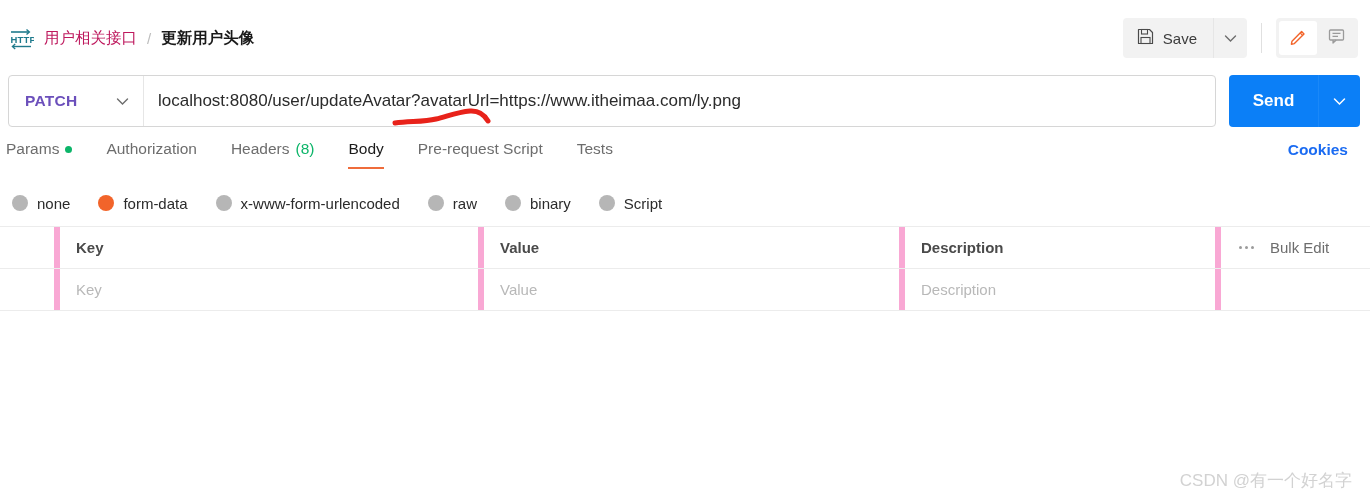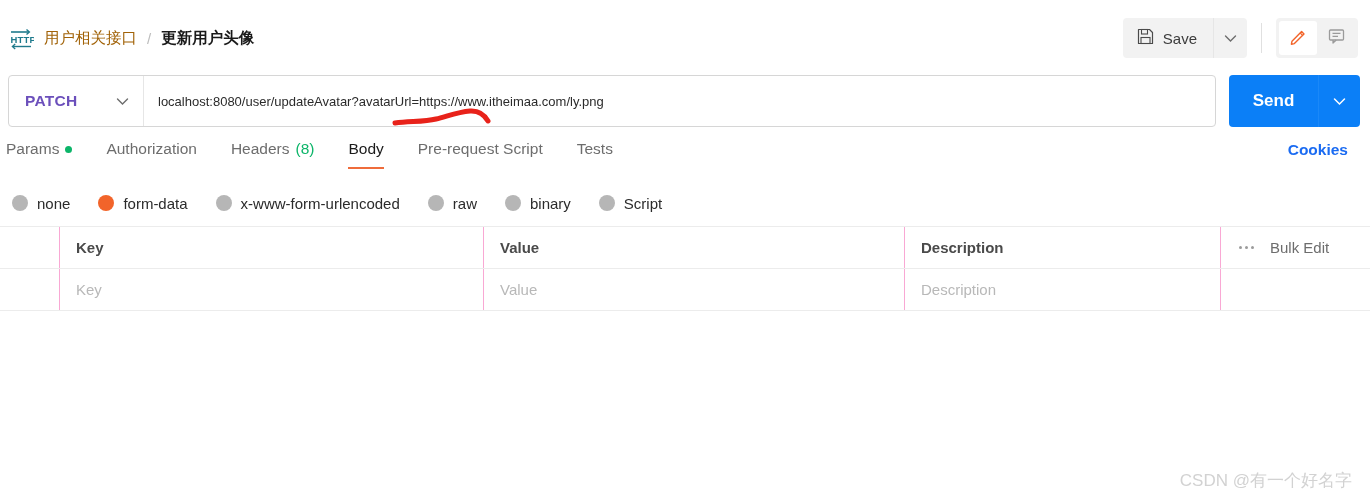--- a/index.html
+++ b/index.html
@@ -28,21 +28,21 @@
   }
   .breadcrumb {
     display: flex; align-items: center; gap: 10px;
     padding-left: 8px;
   }
   .http-icon {
     width: 26px; height: 24px;
     display: flex; align-items: center; justify-content: center;
   }
   .crumb-parent {
-    font-size: 15.5px; color: #a16207;
+    font-size: 15.5px; color: #be185d;
   }
   .crumb-sep { font-size: 15px; color: #bdbdbd; }
   .crumb-current {
     font-size: 15.5px; color: #1a1a1a; font-weight: bold;
   }
 
   .header-actions {
     position: absolute; right: 12px; top: 50%; transform: translateY(-50%);
     display: flex; align-items: center;
   }
@@ -100,21 +100,21 @@
   }
   .method-label {
     font-size: 15.5px; font-weight: bold; color: #6b4fbb;
     letter-spacing: .3px;
   }
   .url-input-wrap {
     flex: 1; display: flex; align-items: center; padding: 0 14px;
     position: relative;
   }
   .url-text {
-    font-size: 13px; color: #2b2b2b; white-space: nowrap;
+    font-size: 17px; color: #2b2b2b; white-space: nowrap;
   }
   .annot {
     position: absolute; left: 248px; top: 30px;
     pointer-events: none;
   }
   .send-btn {
     flex: 0 0 131px; height: 52px;
     background: #0b7ff7; border-radius: 4px;
     display: flex; align-items: stretch; cursor: pointer;
   }
@@ -177,21 +177,21 @@
   .table {
     position: absolute; top: 226px; left: 0; width: 1370px;
     border-top: 1px solid #ececec;
   }
   .trow {
     display: flex; width: 1370px; height: 42px;
     border-bottom: 1px solid #ececec;
   }
   .tcell {
     display: flex; align-items: center;
-    border-right: 1px solid #f9a8d4;
+    border-right: 6px solid #f9a8d4;
     padding: 0 0 0 16px;
     font-size: 15px;
   }
   .c-check { flex: 0 0 60px; padding: 0; }
   .c-key   { flex: 0 0 424px; }
   .c-val   { flex: 0 0 421px; }
   .c-desc  { flex: 0 0 316px; }
   .c-bulk  {
     flex: 1; border-right: none;
     display: flex; align-items: center; gap: 16px;

